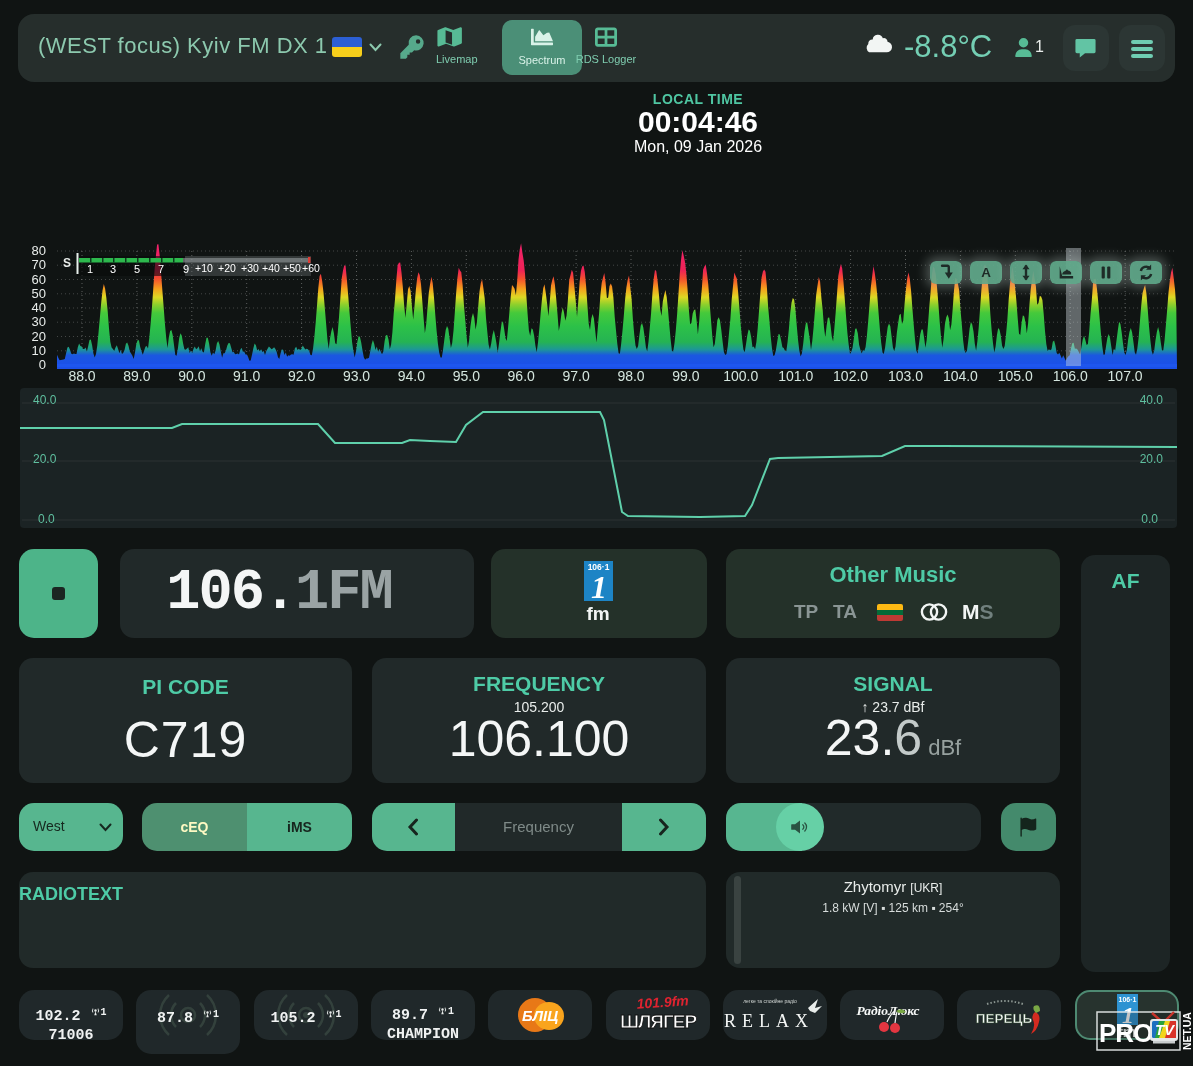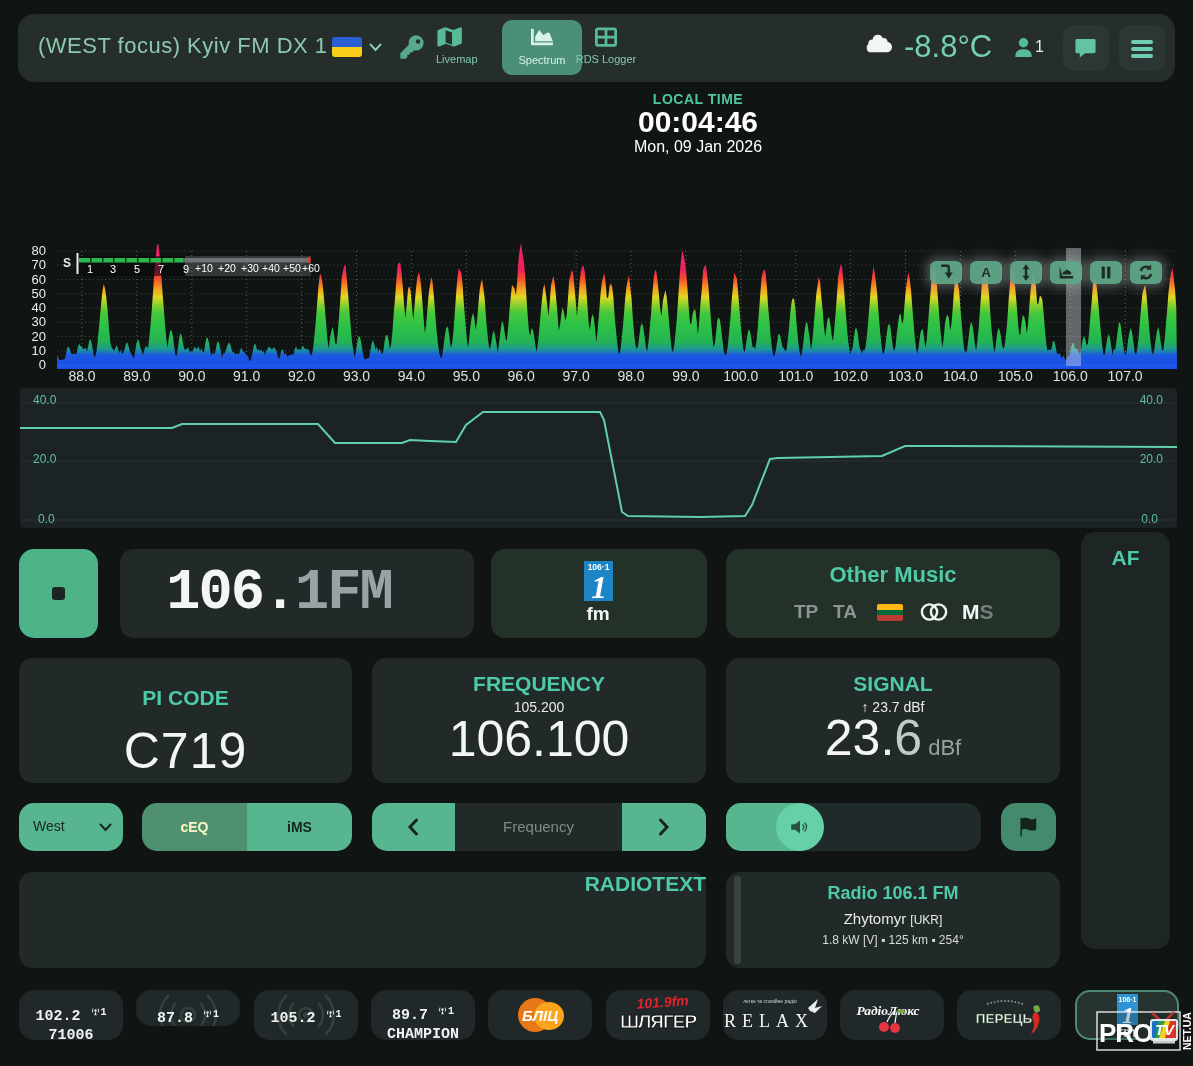--- a/index.html
+++ b/index.html
@@ -233,26 +233,26 @@
       <div style="height:6px;background:#fdb913"></div>
       <div style="height:5px;background:#046a38"></div>
       <div style="height:6px;background:#be3a34"></div>
     </div>
  <svg class="abs" style="left:192px;top:53px" width="32" height="20" viewBox="0 0 32 20">
       <circle cx="11.5" cy="10" r="7.6" fill="none" stroke="#f2f5f4" stroke-width="2.4"></circle>
       <circle cx="20.5" cy="10" r="7.6" fill="none" stroke="#f2f5f4" stroke-width="2.4"></circle>
     </svg>
  <div class="abs" style="left:236px;top:51px;font-size:21px;font-weight:bold"><span style="color:#f2f5f4">M</span><span style="color:#71807e">S</span></div>
 </div>
-<div class="panel" style="left:1081px;top:532px;width:89px;height:417px;background:#1d2525">
+<div class="panel" style="left:1081px;top:555px;width:89px;height:417px;background:#1d2525">
  <div style="font-size:21px;font-weight:bold;color:#4ecba6;text-align:center;margin-top:14px">AF</div>
 </div>
 
 <div class="panel" style="left:19px;top:658px;width:333px;height:125px;text-align:center;background:#212929">
- <div style="font-size:21px;font-weight:bold;color:#4ecba6;margin-top:28px">PI CODE</div>
+ <div style="font-size:21px;font-weight:bold;color:#4ecba6;margin-top:17px">PI CODE</div>
  <div style="font-size:50px;color:#f4f6f6;margin-top:12px;letter-spacing:1px">C719</div>
 </div>
 <div class="panel" style="left:372px;top:658px;width:334px;height:125px;text-align:center;background:#212929">
  <div style="font-size:21px;font-weight:bold;color:#4ecba6;margin-top:14px">FREQUENCY</div>
  <div style="font-size:14px;color:#e8ecea;margin-top:3px">105.200</div>
  <div style="font-size:50px;color:#f4f6f6;margin-top:-5px">106.100</div>
 </div>
 <div class="panel" style="left:726px;top:658px;width:334px;height:125px;text-align:center;background:#212929">
  <div style="font-size:21px;font-weight:bold;color:#4ecba6;margin-top:14px">SIGNAL</div>
  <div style="font-size:14px;color:#e8ecea;margin-top:3px"><span style="font-size:14px;font-weight:bold">↑</span> 23.7 dBf</div>
@@ -287,38 +287,37 @@
       </svg>
  </div>
 </div>
 <div class="abs" style="left:1001px;top:803px;width:55px;height:48px;background:#448a6c;border-radius:15px">
  <svg width="20" height="22" viewBox="0 0 448 512" style="margin:13px 17px">
       <path fill="#14251c" d="M64 32c9 0 16 7 16 16v16c48-24 96-38 176 2 56 28 112 8 144-8 10-5 16 2 16 10v232c0 8-4 15-11 18-36 17-100 37-165 5-80-40-128-18-160 0v141c0 9-7 16-16 16s-16-7-16-16V48c0-9 7-16 16-16z"></path>
     </svg>
 </div>
 
 <div class="panel" style="left:19px;top:872px;width:687px;height:96px;background:#212a29">
- <div style="font-size:21px;font-weight:bold;color:#4ecba6;text-align:right;">RADIOTEXT</div>
+ <div style="font-size:18px;font-weight:bold;color:#4ecba6;text-align:left;margin-top:12px">RADIOTEXT</div>
 </div>
 <div class="panel" style="left:726px;top:872px;width:334px;height:96px;background:#212a29;text-align:center">
  <div style="position:absolute;left:8px;top:4px;width:7px;height:88px;background:#3a4341;border-radius:4px"></div>
- <div style="font-size:18px;font-weight:bold;color:#4ecba6;margin-top:11px">Radio 106.1 FM</div>
  <div style="font-size:15px;color:#e8ecea;margin-top:6px">Zhytomyr <span style="font-size:12px">[UKR]</span></div>
  <div style="font-size:12px;color:#d7dcdb;margin-top:6px">1.8 kW [V] ▪ 125 km ▪ 254°</div>
 </div>
 
 <div class="abs" style="left:19px;top:990px;width:104px;height:50px;background:#20282a;border-radius:15px;overflow:hidden">
     <div style="text-align:center;padding-top:16px;font-family:'Liberation Mono',monospace;font-weight:bold;color:#f0f2f2;">
       <div style="font-size:15px">102.2 <svg width="11" height="10" viewBox="0 0 24 24" style="vertical-align:4px">
           <path fill="#e8ecea" d="M12 8a3 3 0 1 1 0 6 3 3 0 0 1 0-6zm0 4.5L15 22h-6l3-9.5zM5.6 5.6l1.4 1.4a7 7 0 0 0 0 8l-1.4 1.4a9 9 0 0 1 0-10.8zm12.8 0a9 9 0 0 1 0 10.8l-1.4-1.4a7 7 0 0 0 0-8l1.4-1.4z"></path>
         </svg><span style="font-size:10px;vertical-align:5px">1</span></div>
       <div style="font-size:15px;margin-top:2px">71006</div>
     </div>
   </div>
-<div class="abs" style="left:136px;top:990px;width:104px;height:36px;background:#20282a;border-radius:15px;overflow:hidden">
+<div class="abs" style="left:136px;top:990px;width:104px;height:64px;background:#20282a;border-radius:15px;overflow:hidden">
     <svg width="104" height="50" viewBox="0 0 104 50" style="position:absolute;left:0;top:0;opacity:0.55">
 <g fill="none" stroke="#44564c" stroke-width="2.5">
 <circle cx="52" cy="25" r="7"></circle>
         <path d="M40 13a17 17 0 0 0 0 24M64 13a17 17 0 0 1 0 24M33 5a27 27 0 0 0 0 40M71 5a27 27 0 0 1 0 40"></path>
       </g>
 <circle cx="52" cy="25" r="3" fill="#44564c"></circle>
     </svg>
     <div style="text-align:center;font-family:'Liberation Mono',monospace;font-weight:bold;color:#f0f2f2;;font-size:15px;line-height:50px;position:relative">87.8 <svg width="11" height="10" viewBox="0 0 24 24" style="vertical-align:4px">
         <path fill="#e8ecea" d="M12 8a3 3 0 1 1 0 6 3 3 0 0 1 0-6zm0 4.5L15 22h-6l3-9.5zM5.6 5.6l1.4 1.4a7 7 0 0 0 0 8l-1.4 1.4a9 9 0 0 1 0-10.8zm12.8 0a9 9 0 0 1 0 10.8l-1.4-1.4a7 7 0 0 0 0-8l1.4-1.4z"></path>
       </svg><span style="font-size:10px;vertical-align:5px">1</span></div>

